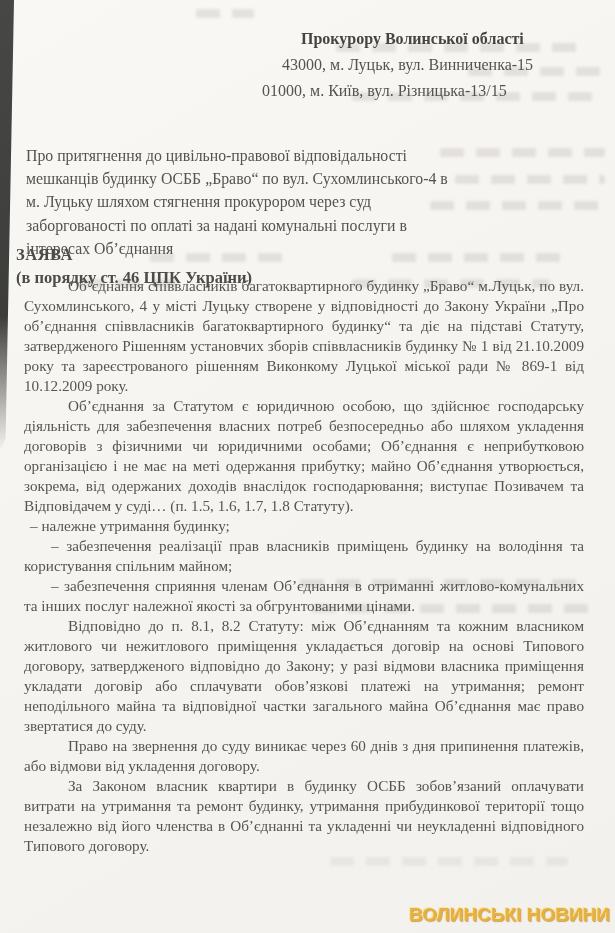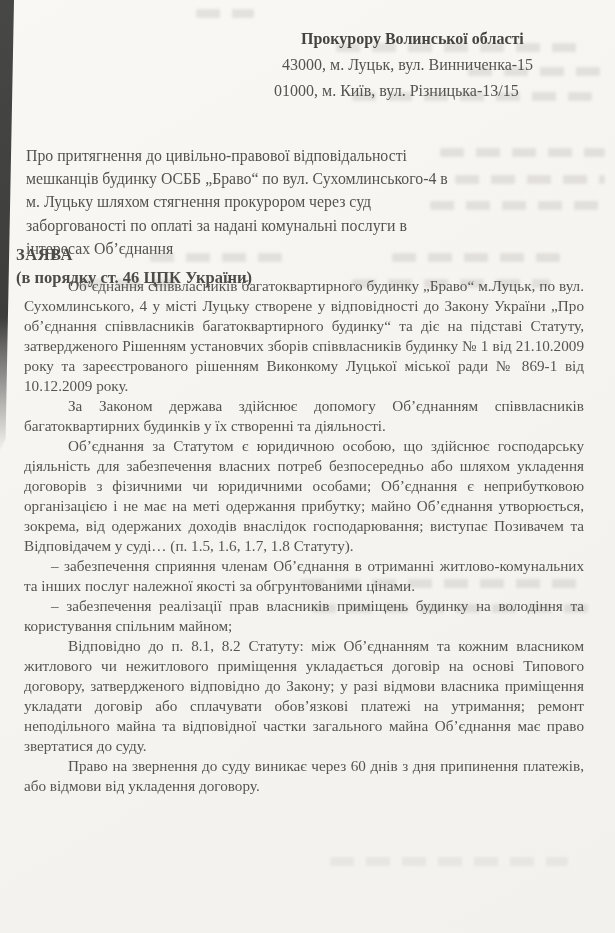--- a/index.html
+++ b/index.html
@@ -26,21 +26,21 @@
     background:repeating-linear-gradient(90deg,rgba(126,120,111,.55) 0 24px,rgba(126,120,111,0) 24px 36px);
     opacity:.30;filter:blur(1.4px);
   }
   .header{
     position:absolute;left:244px;top:28px;width:350px;
     font-size:16px;color:#55534e;line-height:21px;
   }
   .header .recipient{margin-left:57px;font-weight:bold;color:#46443f;}
   .header .recipient-addr{margin-left:38px;margin-top:5px;}
   .header .copy{margin-top:17px;}
-  .header .copy-addr{margin-left:30px;margin-top:5px;}
+  .header .copy-addr{margin-left:18px;margin-top:5px;}
   .subject{
     position:absolute;left:26px;top:144px;width:436px;
     font-size:15.8px;line-height:23.2px;color:#55534e;
   }
   .title-block{
     position:absolute;left:16px;top:243px;width:560px;
     text-align:left;color:#4e4c48;
   }
   .title{font-weight:bold;font-size:16.5px;letter-spacing:.5px;line-height:23px;}
   .subtitle{font-weight:bold;font-size:16.5px;line-height:23px;}
@@ -92,23 +92,25 @@
 
   <div class="subject">Про притягнення до цивільно-правової відповідальності мешканців будинку ОСББ „Браво“ по вул. Сухомлинського-4 в м. Луцьку шляхом стягнення прокурором через суд заборгованості по оплаті за надані комунальні послуги в інтересах Об’єднання</div>
 
   <div class="title-block">
     <div class="title">ЗАЯВА</div>
     <div class="subtitle">(в порядку ст. 46 ЦПК України)</div>
   </div>
 
   <div class="body-text">
     <p class="ind">Об’єднання співвласників багатоквартирного будинку „Браво“ м.Луцьк, по вул. Сухомлинського, 4 у місті Луцьку створене у відповідності до Закону України „Про об’єднання співвласників багатоквартирного будинку“ та діє на підставі Статуту, затвердженого Рішенням установчих зборів співвласників будинку № 1 від 21.10.2009 року та зареєстрованого рішенням Виконкому Луцької міської ради № 869-1 від 10.12.2009 року.</p>
-    <p class="ind">За Законом держава здійснює допомогу Об’єднанням співвласників багатоквартирних будинків у їх створенні та діяльності.</p>
     <p class="ind">Об’єднання за Статутом є юридичною особою, що здійснює господарську діяльність для забезпечення власних потреб безпосередньо або шляхом укладення договорів з фізичними чи юридичними особами; Об’єднання є неприбутковою організацією і не має на меті одержання прибутку; майно Об’єднання утворюється, зокрема, від одержаних доходів внаслідок господарювання; виступає Позивачем та Відповідачем у суді… (п. 1.5, 1.6, 1.7, 1.8 Статуту).</p>
+    <p class="dash0">– належне утримання будинку;</p>
+    <p class="dashi">– забезпечення реалізації прав власників приміщень будинку на володіння та користування спільним майном;</p>
     <p class="dashi">– забезпечення сприяння членам Об’єднання в отриманні житлово-комунальних та інших послуг належної якості за обгрунтованими цінами.</p>
-    <p class="dashi">– забезпечення реалізації прав власників приміщень будинку на володіння та користування спільним майном;</p>
     <p class="ind">Відповідно до п. 8.1, 8.2 Статуту: між Об’єднанням та кожним власником житлового чи нежитлового приміщення укладається договір на основі Типового договору, затвердженого відповідно до Закону; у разі відмови власника приміщення укладати договір або сплачувати обов’язкові платежі на утримання; ремонт неподільного майна та відповідної частки загального майна Об’єднання має право звертатися до суду.</p>
     <p class="ind">Право на звернення до суду виникає через 60 днів з дня припинення платежів, або відмови від укладення договору.</p>
+    <p class="ind">За Законом власник квартири в будинку ОСББ зобов’язаний оплачувати витрати на утримання та ремонт будинку, утримання прибудинкової території тощо незалежно від його членства в Об’єднанні та укладенні чи неукладенні відповідного Типового договору.</p>
 
   </div>
 
+  <div class="watermark" style="color: rgb(232, 177, 60);">ВОЛИНСЬКІ НОВИНИ</div>
 
 </div>
 
 </body></html>

